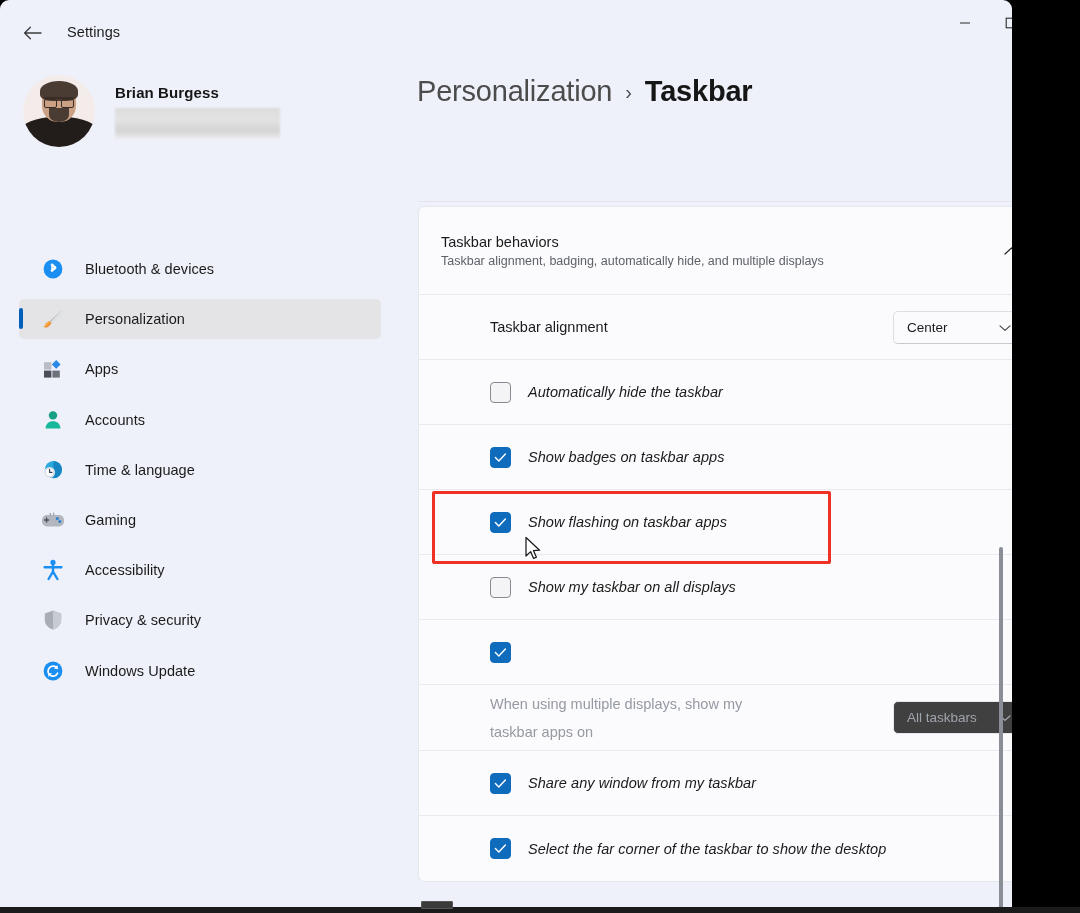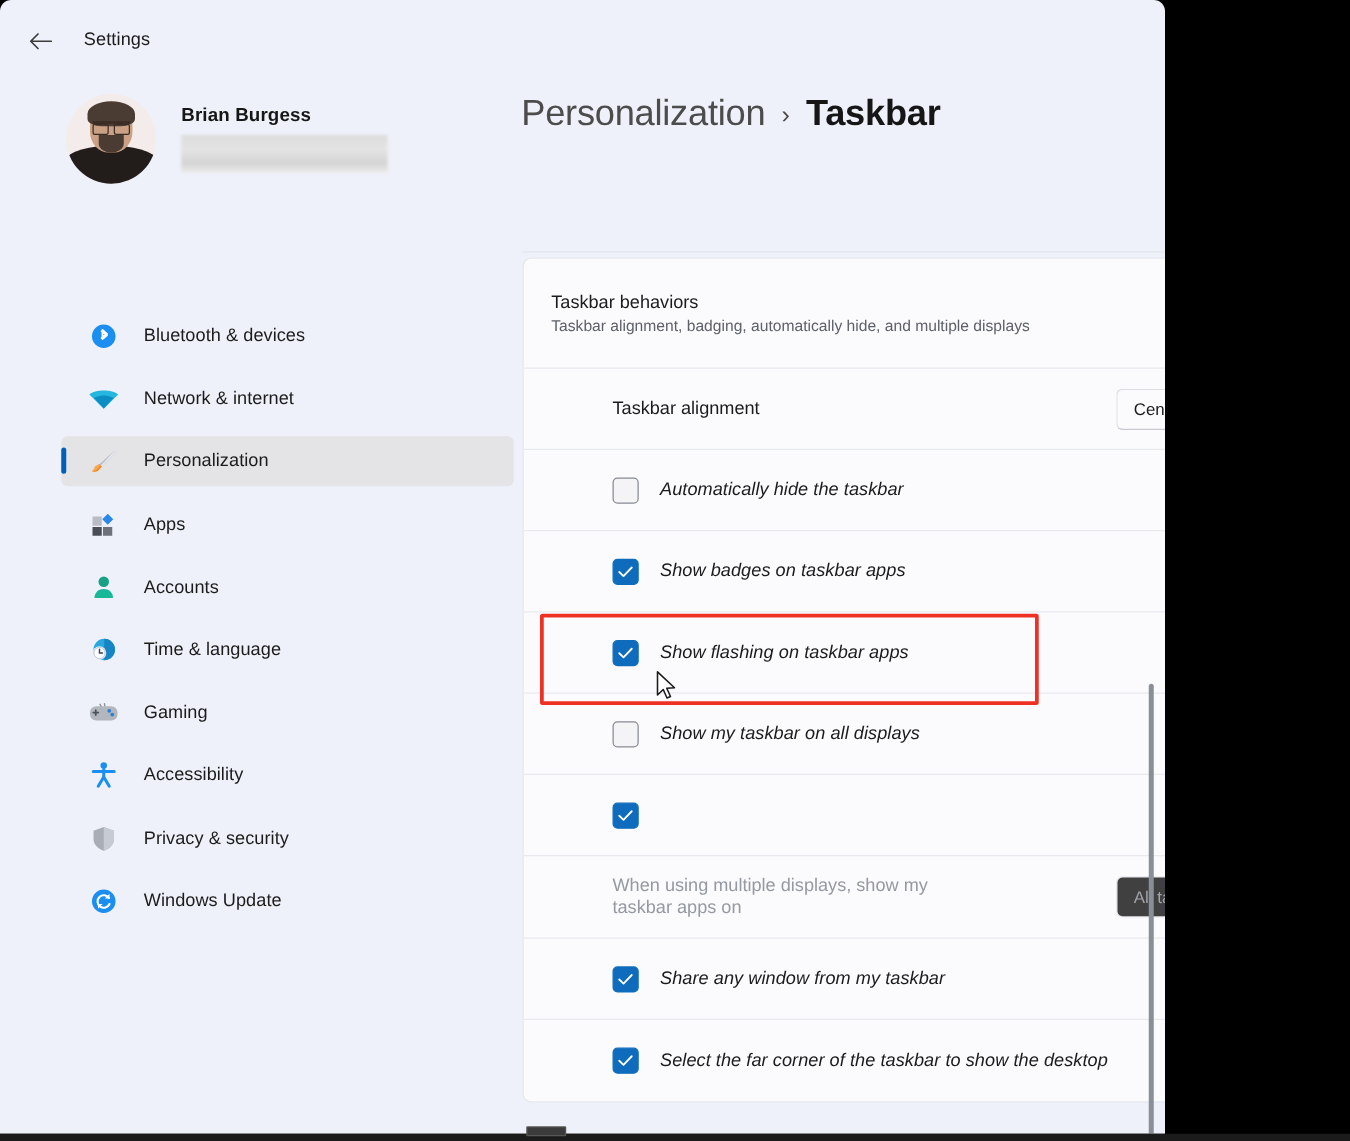--- a/index.html
+++ b/index.html
@@ -6,21 +6,21 @@
   html, body {
     width: 1080px; height: 913px;
     background: #000;
     font-family: "Liberation Sans", sans-serif;
     overflow: hidden;
   }
 
   .window {
     position: absolute;
     left: 0; top: 0;
-    width: 932px; height: 907px;
+    width: 1012px; height: 907px;
     background: #eef1f9;
     border-radius: 9px 9px 0 0;
     overflow: hidden;
   }
 
   
   .titlebar {
     position: absolute; left: 0; top: 0;
     width: 1080px; height: 64px;
     display: flex; align-items: flex-start;
@@ -43,21 +43,21 @@
   }
   .wc {
     width: 46px; height: 46px;
     display: flex; align-items: center; justify-content: center;
   }
   .wc svg { display: block; }
 
   
   .sidebar {
     position: absolute; left: 0; top: 64px;
-    width: 400px; height: 843px; margin-left: 30px;
+    width: 400px; height: 843px;
   }
   .profile {
     position: absolute; left: 23px; top: 11px;
     display: flex; align-items: center;
   }
   .avatar {
     width: 72px; height: 72px; border-radius: 50%;
     overflow: hidden; flex: none;
     background: #f4ecea;
     position: relative;
@@ -249,21 +249,21 @@
     font-size: 13.5px; color: #1b1b1b;
     flex: none;
   }
   .dropdown.disabled {
     background: #404040; border-color: #e6e8ed; color: #a0a4ac;
   }
 
   .multi-label {
     margin-left: 71px; width: 300px;
     font-size: 14.5px; color: #9599a1;
-    line-height: 17px;
+    line-height: 28px;
   }
   .spacer { flex: 1; }
 
   
   .annot-box {
     position: absolute;
     left: 432px; top: 491px;
     width: 399px; height: 73px;
     border: 3px solid #ee3124;
     border-radius: 2px;
@@ -357,29 +357,20 @@
       <div class="navitem">
         <span class="nav-icon">
           <svg width="24" height="24" viewBox="0 0 24 24">
             <circle cx="12" cy="12" r="9.4" fill="#1b8ef2"></circle>
             <path d="M10.3 8 L14.6 11.2 L11 14.2 L11 7 L14.6 10.2 L10.3 13.4" stroke="#fff" stroke-width="1.5" fill="none" stroke-linecap="round" stroke-linejoin="round"></path>
           </svg>
         </span>
         <span class="nav-label">Bluetooth &amp; devices</span>
       </div>
 
-      <div class="navitem">
-        <span class="nav-icon">
-          <svg width="26" height="22" viewBox="0 0 26 22">
-            <path d="M1.5 7.5 C6 3.4, 20 3.4, 24.5 7.5 L13 19 Z" fill="#25b7e0"></path>
-            <path d="M5.2 10.4 C8.6 7.6, 17.4 7.6, 20.8 10.4 L13 18.8 Z" fill="#0c8ec4"></path>
-          </svg>
-        </span>
-        <span class="nav-label">Network &amp; internet</span>
-      </div>
 
       <div class="navitem selected">
         <span class="nav-icon">
           <svg width="24" height="24" viewBox="0 0 24 24">
             <path d="M20.5 3.6 L21.8 4.9 L10.6 16.3 L8.6 14.3 Z" fill="#b6bac2"></path>
             <path d="M20.5 3.6 L21.8 4.9 L10.6 16.3 L9.6 15.3 Z" fill="#e2e5ea"></path>
             <path d="M8.4 14.1 L10.6 16.3 L7.6 19.4 C6 21, 3 20.6, 2.6 19.8 C4.2 19.2, 4.4 17.6, 5 16.3 Z" fill="#f08b2c"></path>
             <path d="M8.4 14.1 L9.5 15.2 L6.3 18.6 C5.2 19.8, 3.6 20.2, 2.6 19.8 C4.2 19.2, 4.4 17.6, 5 16.3 Z" fill="#f7aa4d"></path>
           </svg>
         </span>

